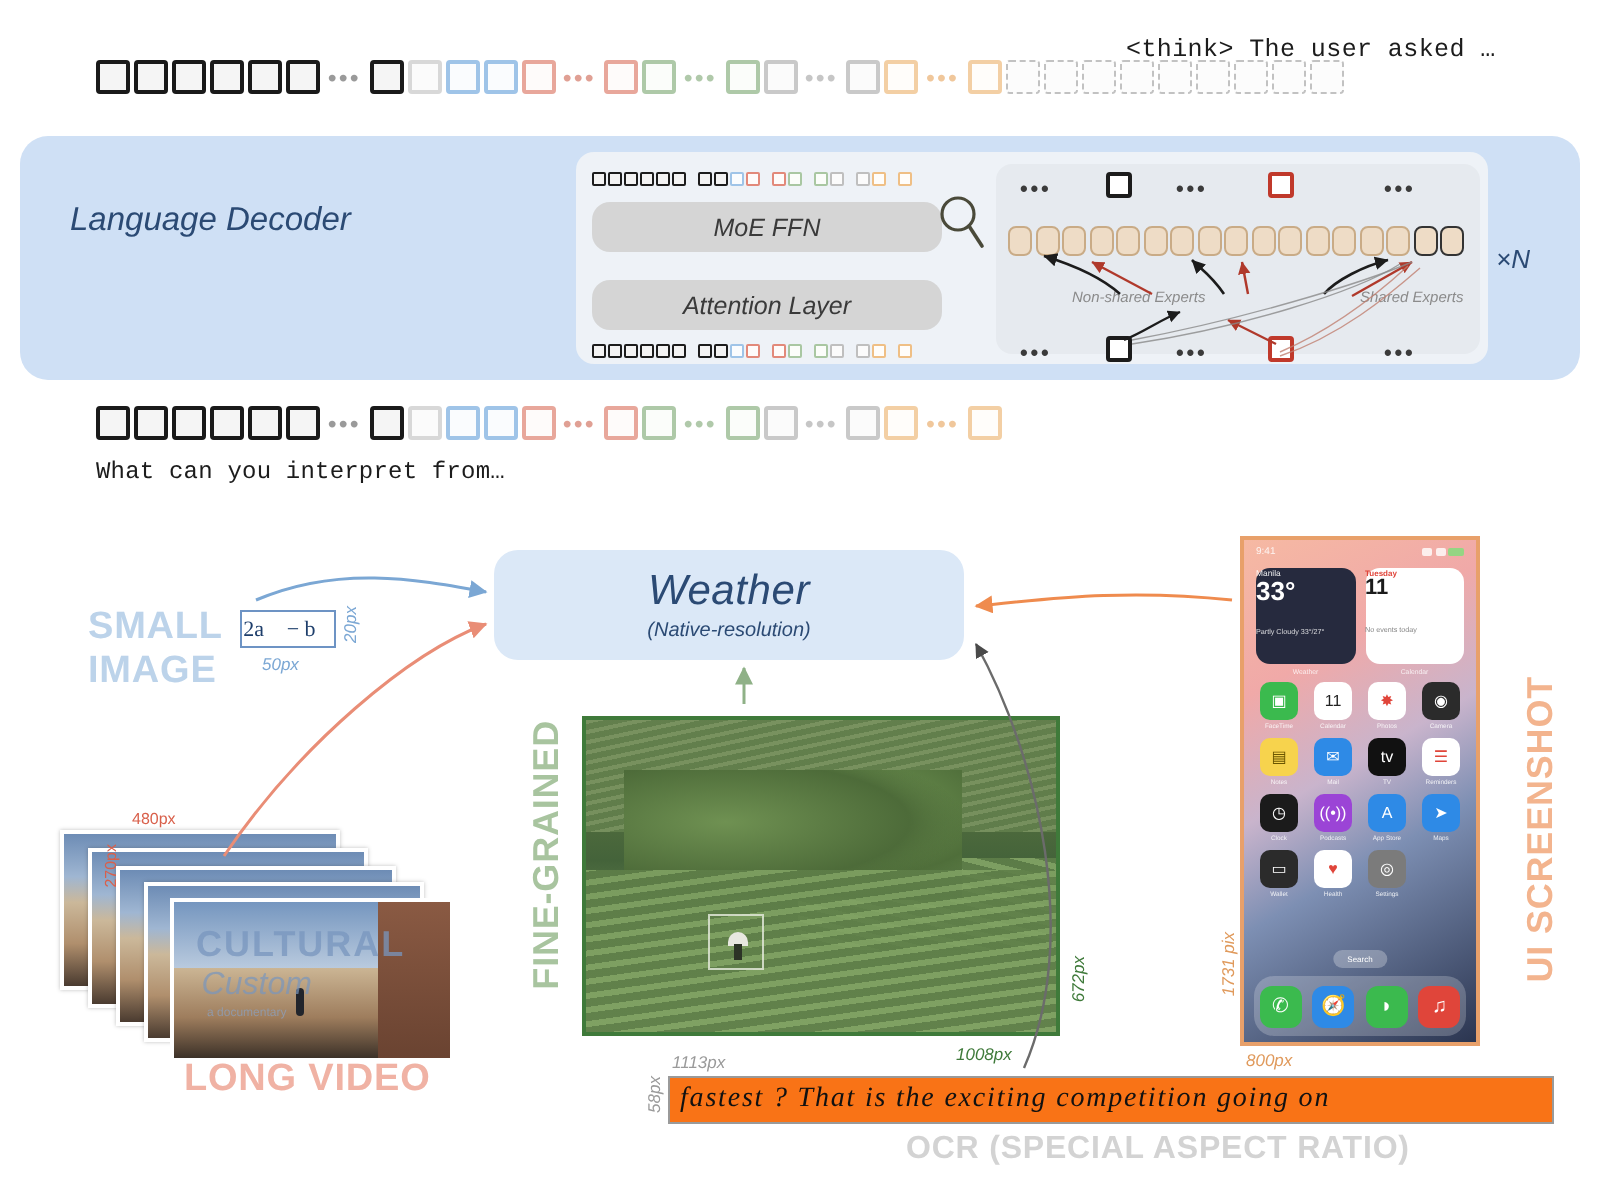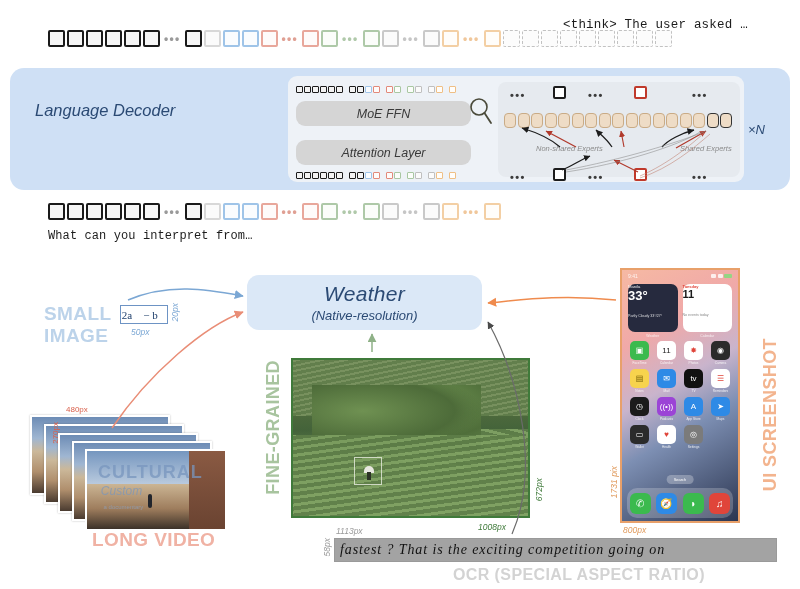--- a/index.html
+++ b/index.html
@@ -121,21 +121,21 @@
     font-size:13px; font-style:italic; color:#2b4a74;
   }
 
   
   .moonvit {
     position:absolute; left:247px; top:275px; width:235px; height:55px;
     background:#dbe8f7; border-radius:12px;
     display:flex; flex-direction:column; align-items:center; justify-content:center;
   }
   .moonvit .t1 { font-size:21px; font-style:italic; color:#2b4a74; letter-spacing:.3px; }
-  .moonvit .t2 { font-size:13px; font-style:italic; color:#2b4a74; margin-top:2px; }
+  .moonvit .t2 { font-size:10px; font-style:italic; color:#2b4a74; margin-top:2px; }
 
   
   .cat { position:absolute; font-weight:bold; white-space:nowrap; }
   .cat.small  { left:44px; top:303px; font-size:19px; color:#bcd3ea; line-height:1.15; letter-spacing:.4px; }
   .cat.video  { left:92px; top:529px; font-size:19px; color:#f0b2a4; letter-spacing:.4px; }
   .cat.fine   { left:263px; top:360px; font-size:18px; color:#a8c49f; letter-spacing:.4px;
                 writing-mode:vertical-rl; transform:rotate(180deg); }
   .cat.ui     { left:760px; top:338px; font-size:18px; color:#f3b48e; letter-spacing:.4px;
                 writing-mode:vertical-rl; transform:rotate(180deg); }
   .cat.ocr    { left:453px; top:566px; font-size:16px; color:#d3d3d3; letter-spacing:.4px; }
@@ -175,21 +175,21 @@
   .vtop .sky { position:absolute; inset:0 0 58% 0;
     background:linear-gradient(to bottom,#7596bf,#b9cade); }
   .vtop .ground { position:absolute; top:42%; left:0; right:0; bottom:0;
     background:linear-gradient(to bottom,#cbb594,#9e7d5d 55%,#3c3128); }
   .vtop .rock { position:absolute; right:0; top:0; bottom:0; width:26%;
     background:linear-gradient(to bottom,#8a5a43,#6a4331); }
   .vtop .person { position:absolute; left:44%; top:55%; width:4px; height:14px;
     background:#22252c; border-radius:2px; }
   .vtop .capA { position:absolute; left:8%; top:14%; font-size:18px; font-weight:bold;
     color:rgba(120,150,190,.75); letter-spacing:1px; font-family:"Liberation Sans",sans-serif; }
-  .vtop .capB { position:absolute; left:10%; top:42%; font-size:12px;
+  .vtop .capB { position:absolute; left:10%; top:42%; font-size:16px;
     color:rgba(120,150,190,.7); font-style:italic; }
   .vtop .capC { position:absolute; left:12%; top:68%; font-size:6px;
     color:rgba(140,160,190,.75); }
 
   
   .tea {
     position:absolute; left:291px; top:358px; width:239px; height:160px;
     border:2px solid #3f7a3a; overflow:hidden;
     background:linear-gradient(to bottom,#5f7a4a 0%,#57713f 22%,#44633a 45%,#6c8b55 70%,#85a36a 100%);
   }
@@ -259,21 +259,21 @@
     padding:2px 7px; border-radius:8px; }
   .dock { position:absolute; bottom:3px; left:5px; right:5px; height:30px;
     background:rgba(255,255,255,.22); border-radius:10px;
     display:flex; align-items:center; justify-content:space-around; }
   .dock .ic { width:21px; height:21px; border-radius:6px;
     display:flex; align-items:center; justify-content:center; font-size:10px; color:#fff; }
 
   
   .ocr-strip {
     position:absolute; left:334px; top:538px; width:443px; height:24px;
-    border:1.5px solid #9a9a9a; background:#a3a3a3;
+    border:1.5px solid #9a9a9a; background:#f97316;
     display:flex; align-items:center;
   }
   .ocr-text {
     font-family:"Liberation Serif", serif; font-style:italic;
     font-size:14px; color:#111; padding-left:5px; white-space:nowrap;
     letter-spacing:.9px;
   }
 
   svg.ov { position:absolute; left:0; top:0; width:800px; height:589px;
            pointer-events:none; overflow:visible; }

